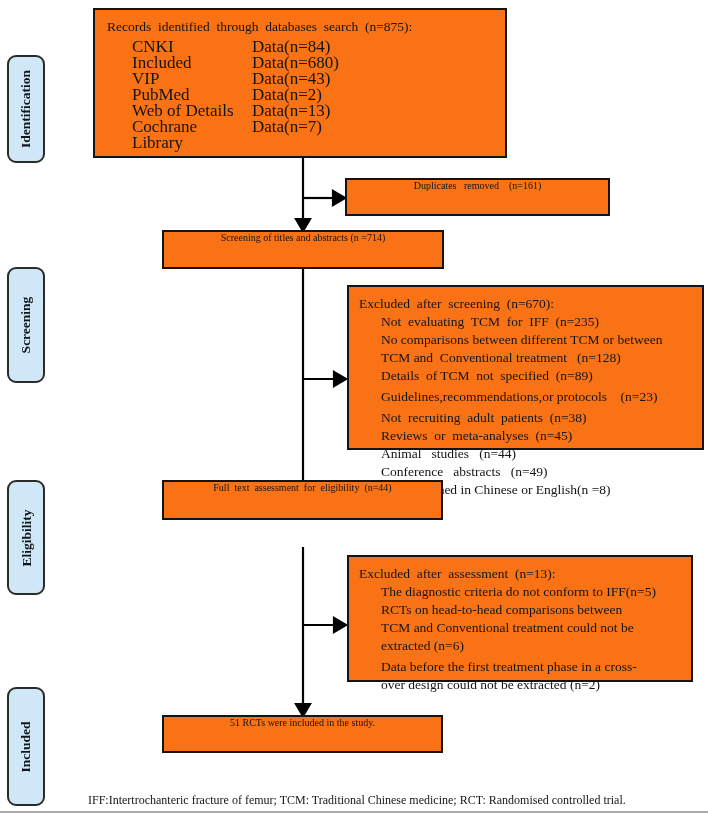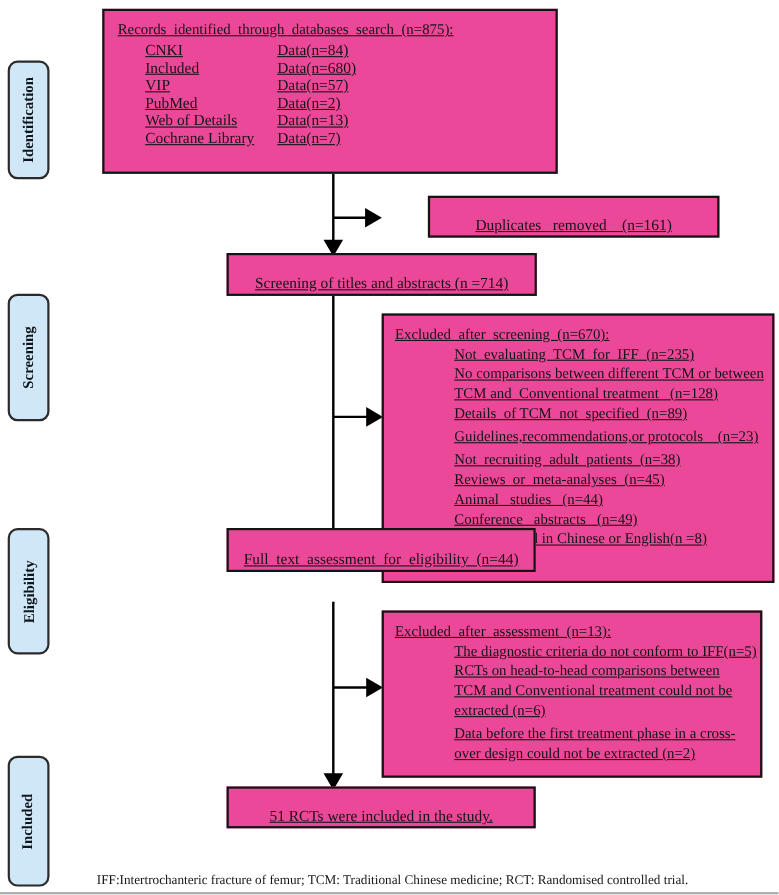--- a/index.html
+++ b/index.html
@@ -2,37 +2,37 @@
 <html><head>
 <meta charset="utf-8">
 <style>
   html,body{margin:0;padding:0;background:#ffffff;}
   .canvas{
     position:relative;width:708px;height:814px;background:#ffffff;overflow:hidden;
     font-family:"Liberation Serif","DejaVu Serif",serif;color:#141414;
   }
   [data-bind]{white-space:pre-wrap;}
   .box{
-    position:absolute;background:#ec4899;border:2px solid #141414;box-sizing:border-box;text-decoration:underline;
+    position:absolute;background:#f97316;border:2px solid #141414;box-sizing:border-box;
   }
-  .center-box{display:flex;align-items:flex-end;justify-content:center;text-align:center;font-size:14px;margin-left:44px;}
+  .center-box{display:flex;align-items:flex-start;justify-content:center;text-align:center;font-size:10px;}
   .stage{
     position:absolute;width:38px;border:2px solid #2b2b2b;border-radius:9px;background:#cfe7f7;
     box-sizing:border-box;display:flex;align-items:center;justify-content:center;
   }
   .stage span{
     transform:rotate(-90deg);white-space:nowrap;font-weight:bold;font-size:13.5px;color:#10151c;
   }
   .records-title{padding:9px 8px 4px 12px;font-size:13.5px;}
-  .records-rows{padding-left:37px;font-size:14px;line-height:16px;}
+  .records-rows{padding-left:37px;font-size:17px;line-height:16px;}
   .records-row{display:flex;}
   .records-row .src{width:120px;flex:0 0 auto;}
   .list-box{font-size:13.5px;line-height:18px;box-sizing:border-box;}
   .list-title{padding:8px 6px 0 10px;}
-  .list-item{padding-left:32px;padding-right:0;white-space:pre;margin-left:32px;}
+  .list-item{padding-left:32px;padding-right:0;white-space:pre;}
   .list-item.gap{margin-top:3px;}
   .arrows{position:absolute;left:0;top:0;pointer-events:none;}
   .footnote{position:absolute;left:88px;top:793px;font-size:12px;color:#161616;}
   .bottom-edge{position:absolute;left:0;top:811px;width:708px;height:2px;background:#a9a9a9;}
 </style>
 </head>
 <body>
 
 <div class="canvas">
 
@@ -72,21 +72,21 @@
       <div class="records-row">
         <span class="src" data-bind="records_box.sources.0.name">CNKI</span>
         <span class="cnt" data-bind="records_box.sources.0.count">Data(n=84)</span>
       </div>
       <div class="records-row">
         <span class="src" data-bind="records_box.sources.1.name">Included</span>
         <span class="cnt" data-bind="records_box.sources.1.count">Data(n=680)</span>
       </div>
       <div class="records-row">
         <span class="src" data-bind="records_box.sources.2.name">VIP</span>
-        <span class="cnt" data-bind="records_box.sources.2.count">Data(n=57)</span>
+        <span class="cnt" data-bind="records_box.sources.2.count">Data(n=43)</span>
       </div>
       <div class="records-row">
         <span class="src" data-bind="records_box.sources.3.name">PubMed</span>
         <span class="cnt" data-bind="records_box.sources.3.count">Data(n=2)</span>
       </div>
       <div class="records-row">
         <span class="src" data-bind="records_box.sources.4.name">Web of Details</span>
         <span class="cnt" data-bind="records_box.sources.4.count">Data(n=13)</span>
       </div>
       <div class="records-row">
@@ -97,39 +97,39 @@
   </div>
 
   <div class="box center-box" style="left:345px;top:178px;width:265px;height:38px;">
     <span data-bind="duplicates_box.text">Duplicates   removed    (n=161)</span>
   </div>
 
   <div class="box center-box" style="left:162px;top:230px;width:282px;height:39px;">
     <span data-bind="screening_box.text">Screening of titles and abstracts (n =714)</span>
   </div>
 
-  <div class="box list-box" style="left:347px;top:285px;width:357px;height:245px;">
+  <div class="box list-box" style="left:347px;top:285px;width:357px;height:165px;">
     <div class="list-title" data-bind="excluded_screening_box.title">Excluded  after  screening  (n=670):</div>
     <div class="list-item" data-bind="excluded_screening_box.items.0">Not  evaluating  TCM  for  IFF  (n=235)</div>
     <div class="list-item" data-bind="excluded_screening_box.items.1">No comparisons between different TCM or between</div>
     <div class="list-item" data-bind="excluded_screening_box.items.2">TCM and  Conventional treatment   (n=128)</div>
     <div class="list-item" data-bind="excluded_screening_box.items.3">Details  of TCM  not  specified  (n=89)</div>
     <div class="list-item gap" data-bind="excluded_screening_box.items.4">Guidelines,recommendations,or protocols    (n=23)</div>
     <div class="list-item gap" data-bind="excluded_screening_box.items.5">Not  recruiting  adult  patients  (n=38)</div>
     <div class="list-item" data-bind="excluded_screening_box.items.6">Reviews  or  meta-analyses  (n=45)</div>
     <div class="list-item" data-bind="excluded_screening_box.items.7">Animal   studies   (n=44)</div>
     <div class="list-item" data-bind="excluded_screening_box.items.8">Conference   abstracts   (n=49)</div>
     <div class="list-item" data-bind="excluded_screening_box.items.9">Not published in Chinese or English(n =8)</div>
   </div>
 
   <div class="box center-box" style="left:162px;top:480px;width:281px;height:40px;">
     <span data-bind="eligibility_box.text">Full  text  assessment  for  eligibility  (n=44)</span>
   </div>
 
-  <div class="box list-box" style="left:347px;top:555px;width:346px;height:152px;">
+  <div class="box list-box" style="left:347px;top:555px;width:346px;height:127px;">
     <div class="list-title" data-bind="excluded_assessment_box.title">Excluded  after  assessment  (n=13):</div>
     <div class="list-item" data-bind="excluded_assessment_box.items.0">The diagnostic criteria do not conform to IFF(n=5)</div>
     <div class="list-item" data-bind="excluded_assessment_box.items.1">RCTs on head-to-head comparisons between</div>
     <div class="list-item" data-bind="excluded_assessment_box.items.2">TCM and Conventional treatment could not be</div>
     <div class="list-item" data-bind="excluded_assessment_box.items.3">extracted (n=6)</div>
     <div class="list-item gap" data-bind="excluded_assessment_box.items.4">Data before the first treatment phase in a cross-</div>
     <div class="list-item" data-bind="excluded_assessment_box.items.5">over design could not be extracted (n=2)</div>
   </div>
 
   <div class="box center-box" style="left:162px;top:715px;width:281px;height:38px;">

